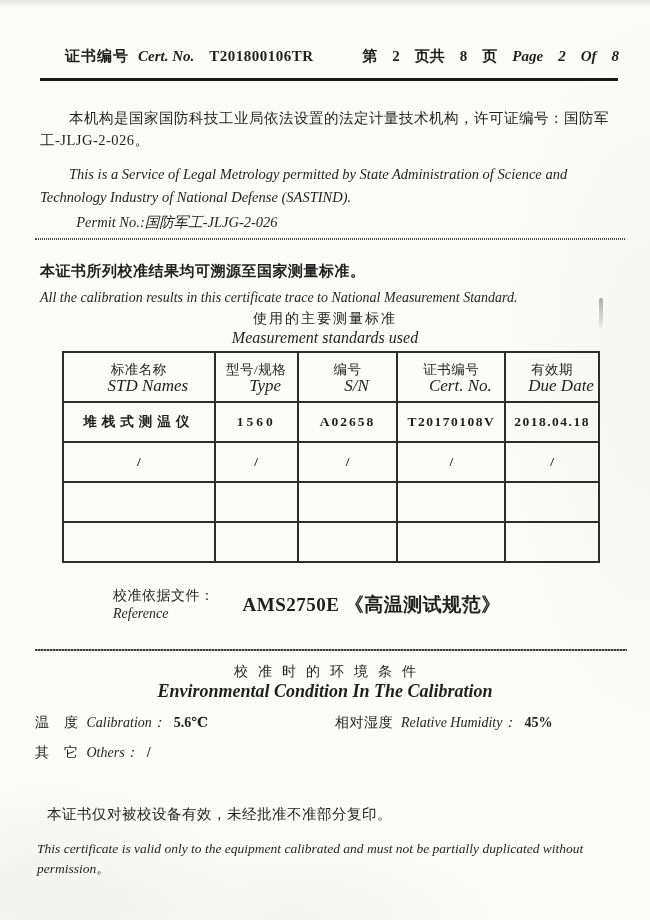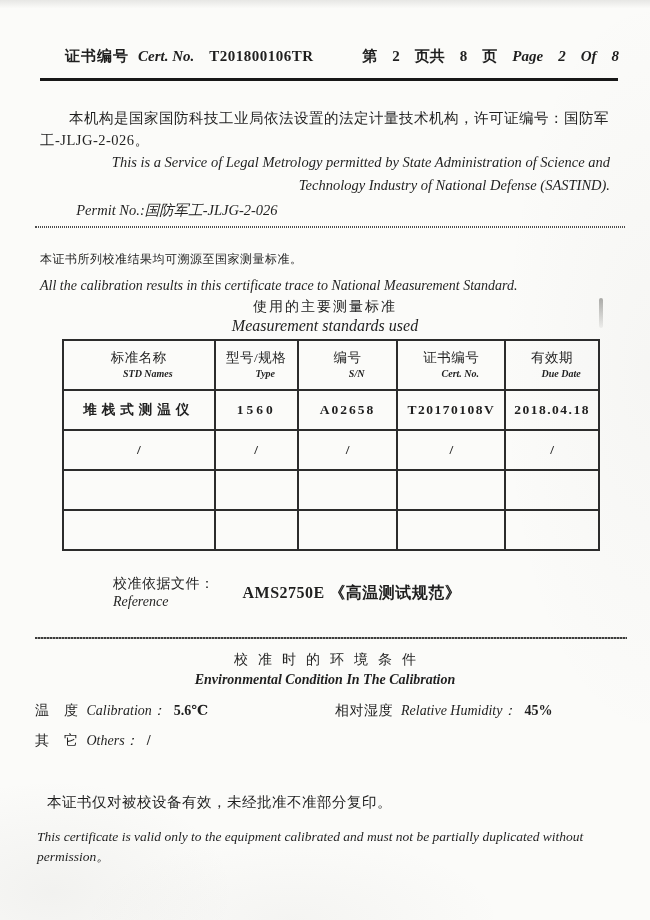--- a/index.html
+++ b/index.html
@@ -36,67 +36,67 @@
   }
   .header-left { display:flex; align-items:baseline; gap:9px; }
   .header-left .zh-label { font-weight:bold; letter-spacing:1px; }
   .cert-no { font-weight:bold; letter-spacing:0.5px; margin-left:6px; }
   .header-right { display:flex; align-items:baseline; gap:15px; font-weight:bold; }
   .rule-thick { margin:12px 0 0 15px; width:578px; height:3px; background:#181818; }
 
   
   .intro { margin:26px 15px 0 15px; font-size:14.5px; }
   .intro-zh { line-height:22px; text-indent:2em; letter-spacing:0.5px; }
-  .intro-en { margin-top:0; line-height:23px; text-indent:2em;text-align:right; }
+  .intro-en { margin-top:12px; line-height:23px; text-indent:2em; }
   .permit   { margin-top:2px; line-height:23px; text-indent:2.5em; }
 
   .dotted-rule {
     margin:4px 0 0 10px; width:590px; height:1px;
     border-top:1px dotted #4d4d4d; border-bottom:1px dotted #4d4d4d;
   }
 
   
-  .trace-zh { margin:20px 15px 0 15px; font-size:12px; line-height:22px; letter-spacing:0.5px; }
+  .trace-zh { margin:20px 15px 0 15px; font-size:15px; line-height:22px; letter-spacing:0.5px;font-weight:bold; }
   .trace-en { margin:5px 15px 0 15px; font-size:14px; line-height:22px; }
 
   .tbl-title-zh { margin-top:0; text-align:center; font-size:14px; line-height:20px; letter-spacing:2px; }
   .tbl-title-en { text-align:center; font-size:16px; line-height:18px; }
 
   
   table.std-table {
     margin:4px 0 0 37px; width:538px;
     border-collapse:collapse; table-layout:fixed;
   }
   .std-table th, .std-table td {
     border:2px solid #2c2c2c; text-align:center; vertical-align:middle;margin-left:33px;
   }
   .std-table th { height:50px; font-weight:normal; }
   .std-table td { height:40px; font-size:13.5px; font-weight:600; }
   .th-zh { font-size:13.5px; line-height:17px; letter-spacing:0.5px; }
-  .th-en { font-size:10px;  line-height:16px; font-style:italic; font-weight:bold;padding-left:18px; }
+  .th-en { font-size:17px;  line-height:16px; font-style:italic; font-weight:normal;padding-left:18px; }
   .c1{width:28.3%} .c2{width:15.5%} .c3{width:18.6%} .c4{width:20.1%} .c5{width:17.5%}
   .ls5 { letter-spacing:5px; } .ls3 { letter-spacing:3px; }
   .ls2 { letter-spacing:2px; } .ls1 { letter-spacing:1.5px; }
 
   
   .reference { margin:24px 0 0 88px; display:flex; align-items:center; gap:28px; }
   .ref-label { text-align:left; }
   .ref-label-zh { font-size:14px; line-height:18px; letter-spacing:0.5px; }
   .ref-label-en { font-size:14px; line-height:18px; }
-  .ref-value { font-size:16px; font-weight:600; letter-spacing:0.5px; }
+  .ref-value { font-size:19px; font-weight:600; letter-spacing:0.5px; }
 
   .dashed-rule {
     margin:26px 0 0 10px; width:592px; height:2px;
     background:repeating-linear-gradient(90deg,#3c3c3c 0 2px, #9c9c98 2px 3px);
   }
 
   
   .env-title-zh { margin-top:12px; text-align:center; font-size:14px; line-height:17px;
                   letter-spacing:10px; text-indent:10px; }
-  .env-title-en { margin-top:3px; text-align:center; font-size:14px; line-height:17px; font-weight:bold; }
+  .env-title-en { margin-top:3px; text-align:center; font-size:18px; line-height:17px; font-weight:bold; }
   .env-row { margin:14px 0 0 10px; display:flex; font-size:14px; line-height:18px; }
   .env-pair { display:flex; align-items:baseline; gap:8px; }
   .env-temp { width:300px; }
   .env-zh { letter-spacing:0.5px; }
   .env-val { font-weight:600; }
   .env-others { margin-top:12px; }
 
   
   .footer-zh { margin:42px 0 0 22px; font-size:14.5px; line-height:20px; letter-spacing:0.5px; }
   .footer-en { margin:15px 0 0 12px; font-size:13.5px; line-height:20px; }

